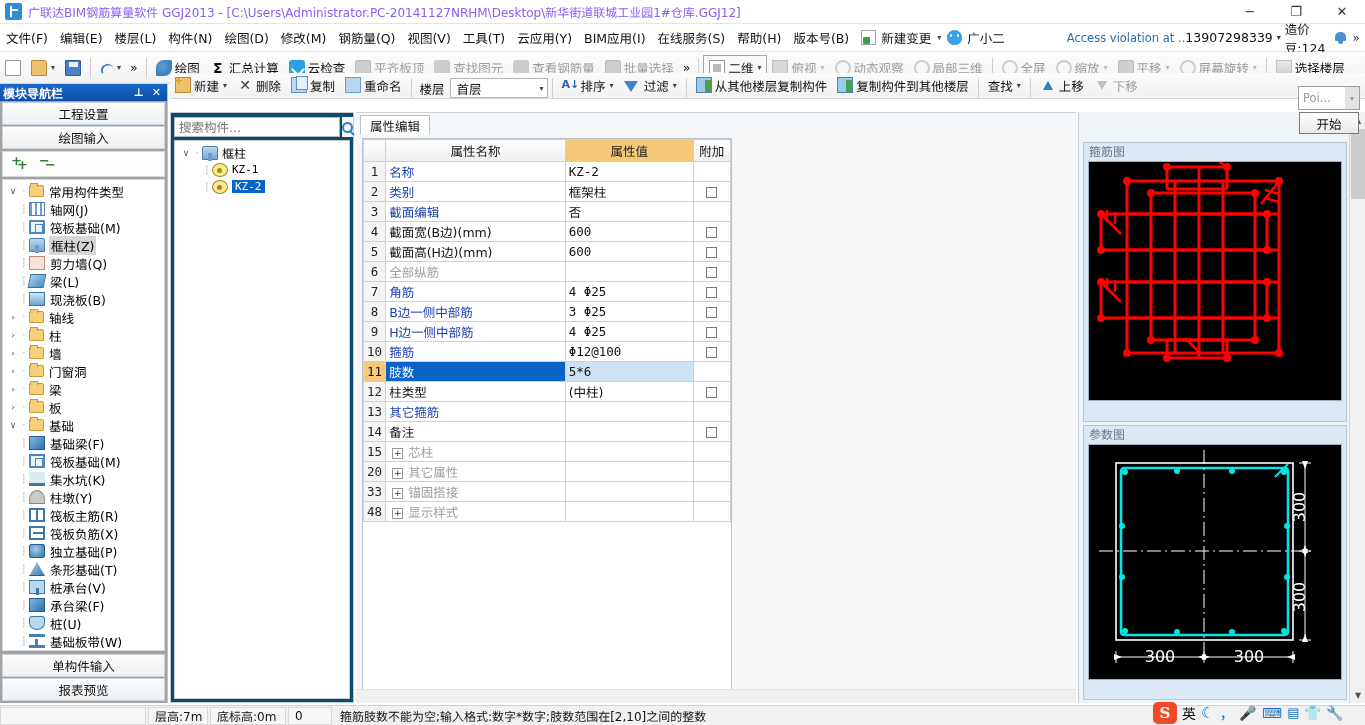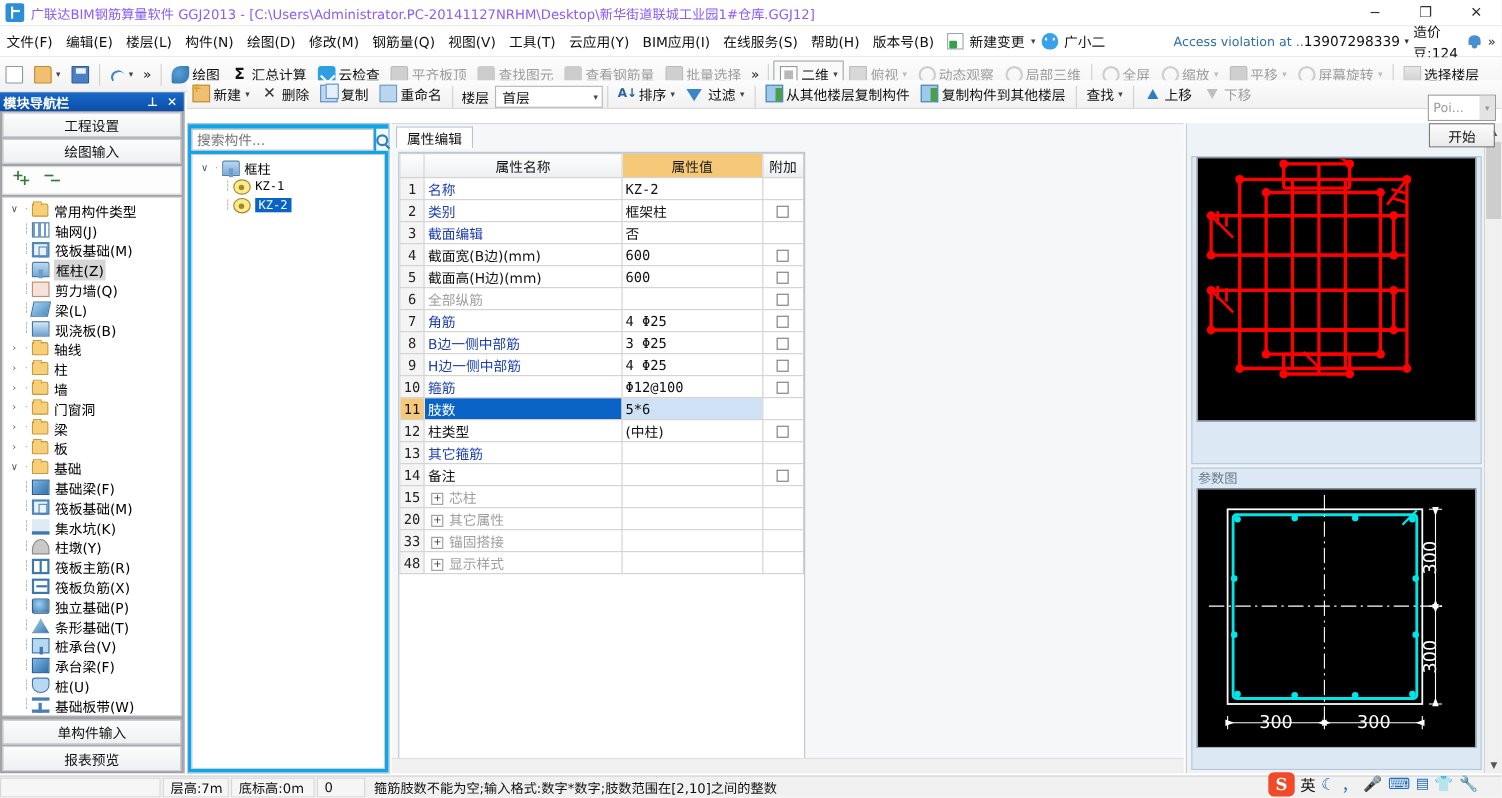--- a/index.html
+++ b/index.html
@@ -209,21 +209,21 @@
   .ic-band { background:#fff; border-top:3px solid #4a7fb5; border-bottom:3px solid #4a7fb5; }
   .ic-band::after{content:"";position:absolute;left:6px;top:2px;width:3px;height:9px;background:#4a7fb5;}
   .ic-gear {
     background:#ffe98a; border:1px solid #9a8b2d; border-radius:50%;
   }
   .ic-gear::after{content:"";position:absolute;left:4px;top:4px;width:5px;height:5px;background:#9a8b2d;border-radius:50%;}
 
   
   .comp-panel {
     position:absolute; left:170px; top:112px; width:184px; height:591px;
-    background:#0ea5e9; border:1px solid #c3ccd5;
+    background:#0c4a6e; border:1px solid #c3ccd5;
     display:flex; flex-direction:column;
   }
   .search-row { display:flex; align-items:center; padding:4px 3px 3px 3px; gap:2px;}
   .search-input {
     flex:1; height:20px; border:1px solid #b9b9b9; background:#fff;
     font-size:12.5px; color:#9a9a9a; padding:0 4px; outline:none;
     font-family:"DejaVu Sans","Liberation Sans",sans-serif;
   }
   .search-btn {
     width:22px; height:20px; display:flex; align-items:center; justify-content:center;
@@ -891,20 +891,21 @@
             <td class="add"></td>
           </tr>
         </tbody>
       </table>
     </div>
   </div>
 
   <div class="rightpanel">
 
     <div class="preview-box" style="top:30px; height:280px;">
+      <div class="preview-title">箍筋图</div>
       <div class="canvas-black" style="height:240px;">
         <svg width="254" height="238" viewBox="0 0 254 238">
           <g stroke="#ff0000" stroke-width="3" fill="none">
 
             <rect x="38" y="19" width="152" height="172" rx="2"></rect>
 
             <rect x="62" y="31" width="104" height="147" rx="2"></rect>
 
             <rect x="12" y="52" width="166" height="36" rx="2"></rect>
 

